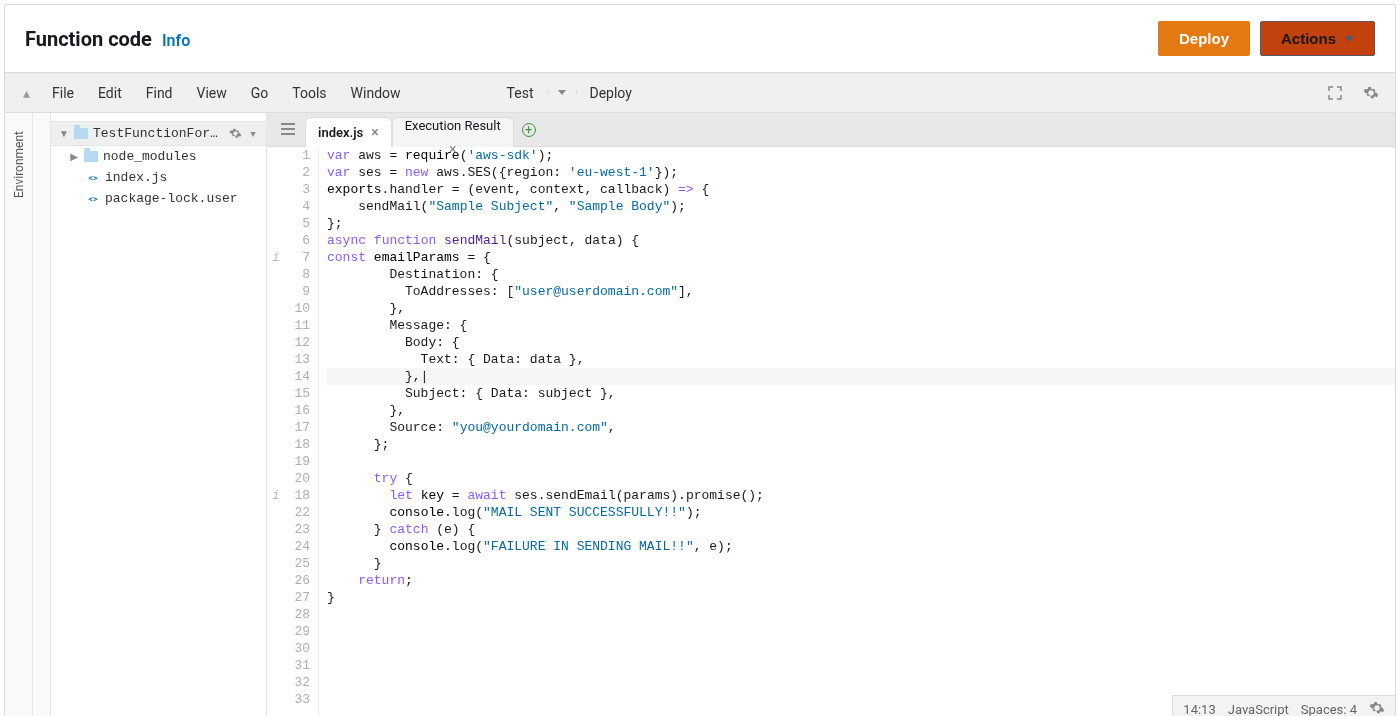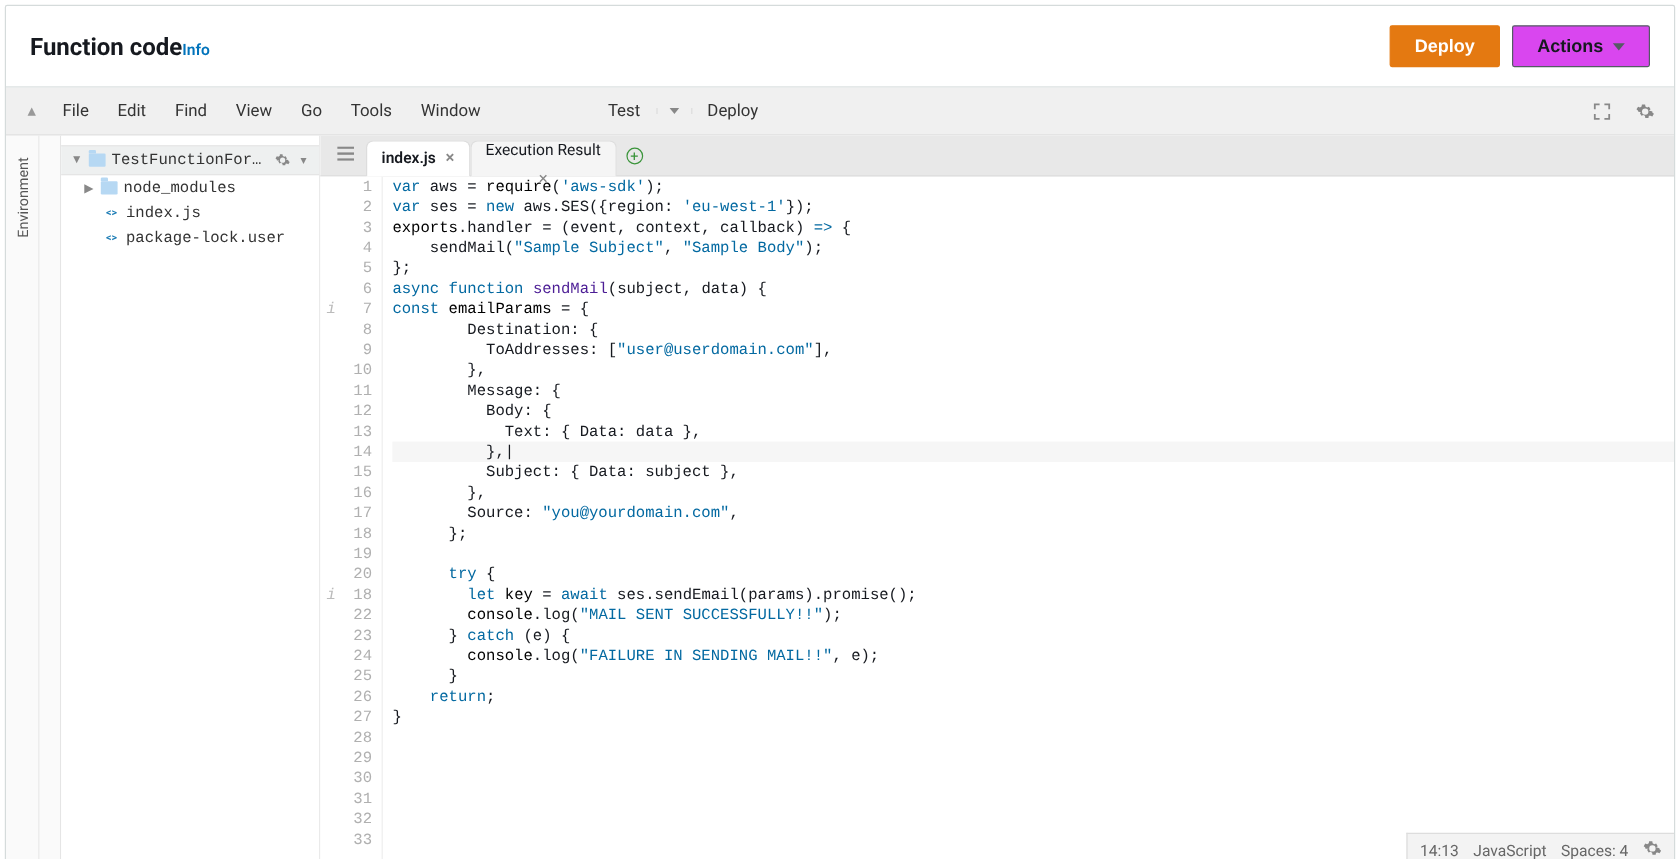--- a/index.html
+++ b/index.html
@@ -1,25 +1,25 @@
 <!DOCTYPE html>
 <html><head>
 <meta charset="utf-8">
 <style>
 * { box-sizing: border-box; margin: 0; padding: 0; }
 body { font-family: -apple-system, BlinkMacSystemFont, "Segoe UI", Roboto, sans-serif; background: #fff; color: #16191f; font-size: 14px; }
 .panel { border: 1px solid #d5dbdb; border-radius: 2px; margin: 4px; }
 .panel-header { display: flex; align-items: center; justify-content: space-between; padding: 16px 20px; border-bottom: 1px solid #d5dbdb; }
-.panel-title-wrap { display: flex; align-items: baseline; }
+.panel-title-wrap { display: flex; align-items: baseline; gap: 10px; }
 .panel-title { font-size: 20px; font-weight: 700; }
-.panel-info { color: #0073bb; font-size: 13px; font-weight: 600; }
+.panel-info { color: #0073bb; font-size: 16px; font-weight: 600; }
 .panel-actions { display: flex; gap: 10px; }
 .btn { display: inline-flex; align-items: center; gap: 8px; padding: 8px 20px; border-radius: 2px; font-size: 15px; font-weight: 700; cursor: pointer; }
 .btn-primary { background: #e47911; color: #fff; border: 1px solid #e47911; }
-.btn-outline { background: #d946ef; color: #16191f; border: 1px solid #545b64; }
+.btn-outline { background: #c2410c; color: #16191f; border: 1px solid #545b64; }
 .caret-down { width: 0; height: 0; border-left: 5px solid transparent; border-right: 5px solid transparent; border-top: 6px solid #545b64; }
 
 .ide-bar { display: flex; align-items: center; background: #f0f0f0; border-bottom: 1px solid #ddd; height: 40px; font-size: 14px; color: #333; }
 .ide-bar-left { display: flex; align-items: center; gap: 0; padding-left: 8px; }
 .ide-item { padding: 0 12px; height: 42px; display: flex; align-items: center; cursor: pointer; }
 .ide-collapse { padding: 0 10px; color: #999; }
 .ide-bar-center { display: flex; align-items: center; margin-left: 80px; }
 .ide-test { padding: 0 14px; display: flex; align-items: center; cursor: pointer; }
 .ide-dd { padding: 0 10px; display: flex; align-items: center; border-left: 1px solid #ddd; border-right: 1px solid #ddd; cursor: pointer; }
 .ide-dd .caret-down { border-top-color: #888; border-left-width: 4px; border-right-width: 4px; border-top-width: 5px; }
@@ -49,21 +49,21 @@
 .tab.inactive { background: #f5f5f5; flex-direction: column; }
 .tab-close { font-size: 14px; color: #888; }
 .tab-add { margin-left: 8px; color: #3a943a; border: 1px solid #3a943a; width: 14px; height: 14px; border-radius: 50%; display: flex; align-items: center; justify-content: center; font-size: 12px; cursor: pointer; }
 
 .code-area { flex: 1; display: flex; overflow: hidden; font-family: "Menlo", "Monaco", "Courier New", monospace; font-size: 13px; line-height: 17px; }
 .gutter-info { width: 18px; background: #fff; text-align: center; color: #bbb; font-style: italic; }
 .gutter-line { width: 34px; background: #fff; text-align: right; color: #b0b0b0; padding-right: 8px; border-right: 1px solid #eee; }
 .code { flex: 1; padding-left: 8px; white-space: pre; }
 .code-row { height: 17px; }
 .code-row.hl { background: #f6f6f6; }
-.k-blue { color: #0369a1; margin-top: 24px; }
+.k-blue { color: #8b5cf6; margin-top: 24px; }
 .k-teal { color: #000000; }
 .k-darkblue { color: #4c1d95; }
 .k-green { color: #0369a1; }
 
 .status-bar { position: absolute; bottom: 0; right: 0; display: flex; align-items: center; gap: 12px; background: #f3f3f3; padding: 4px 10px; font-size: 13px; color: #666; border: 1px solid #ddd; border-right: none; border-bottom: none; }
 .gear-svg { width: 16px; height: 16px; }
 </style>
 </head>
 <body>
 

